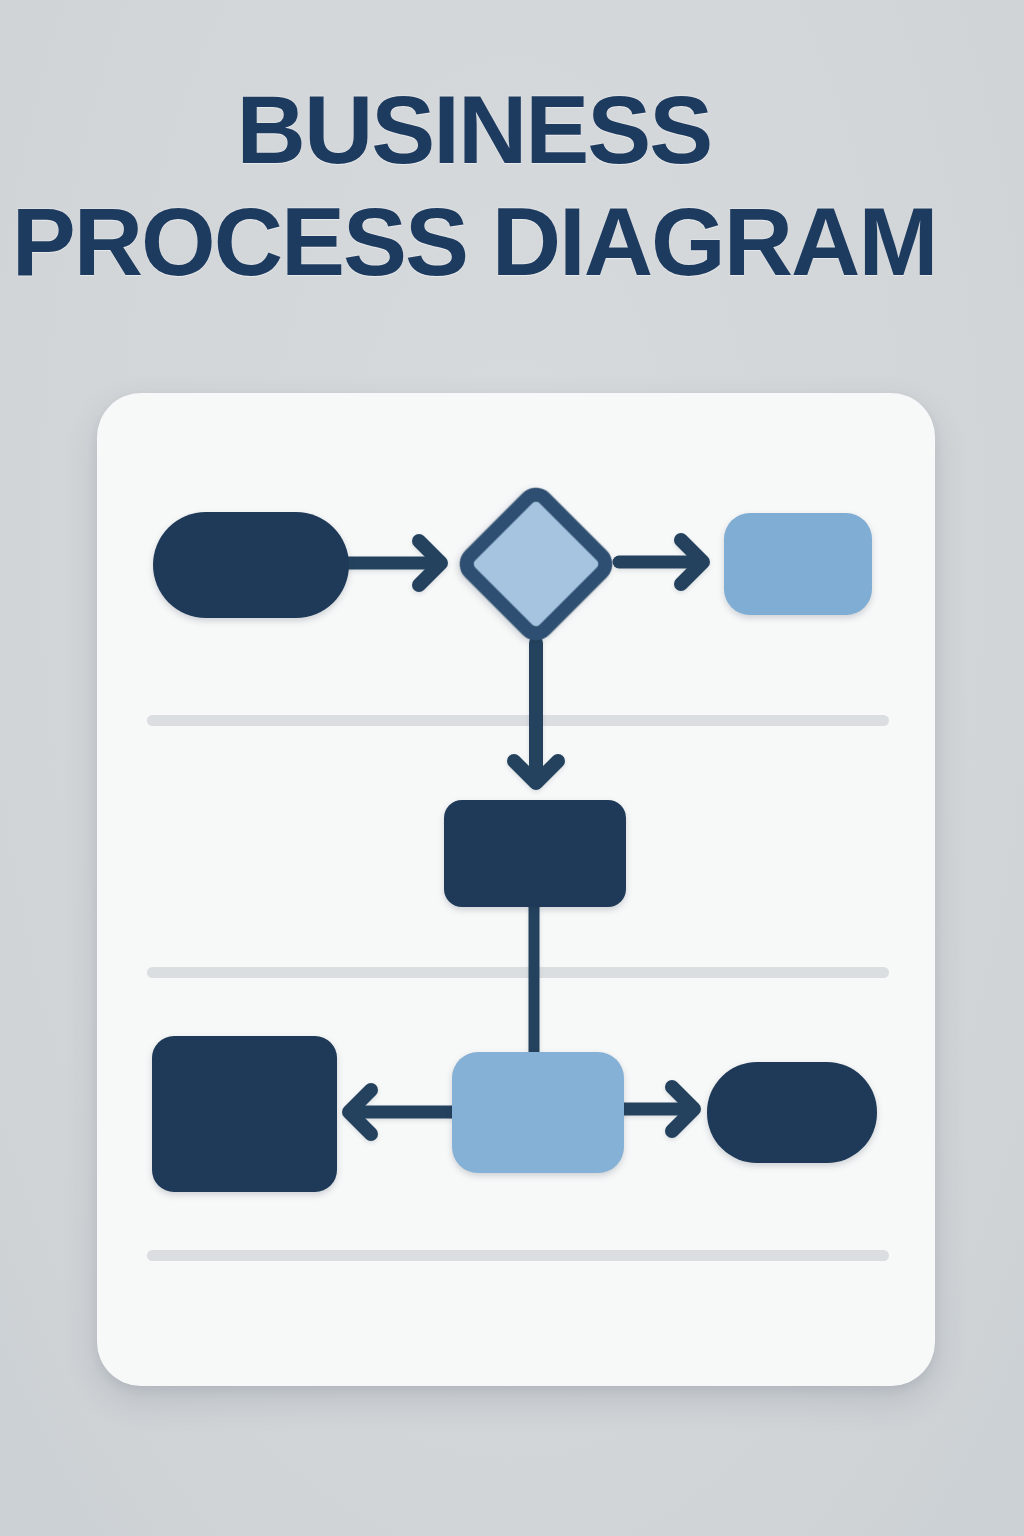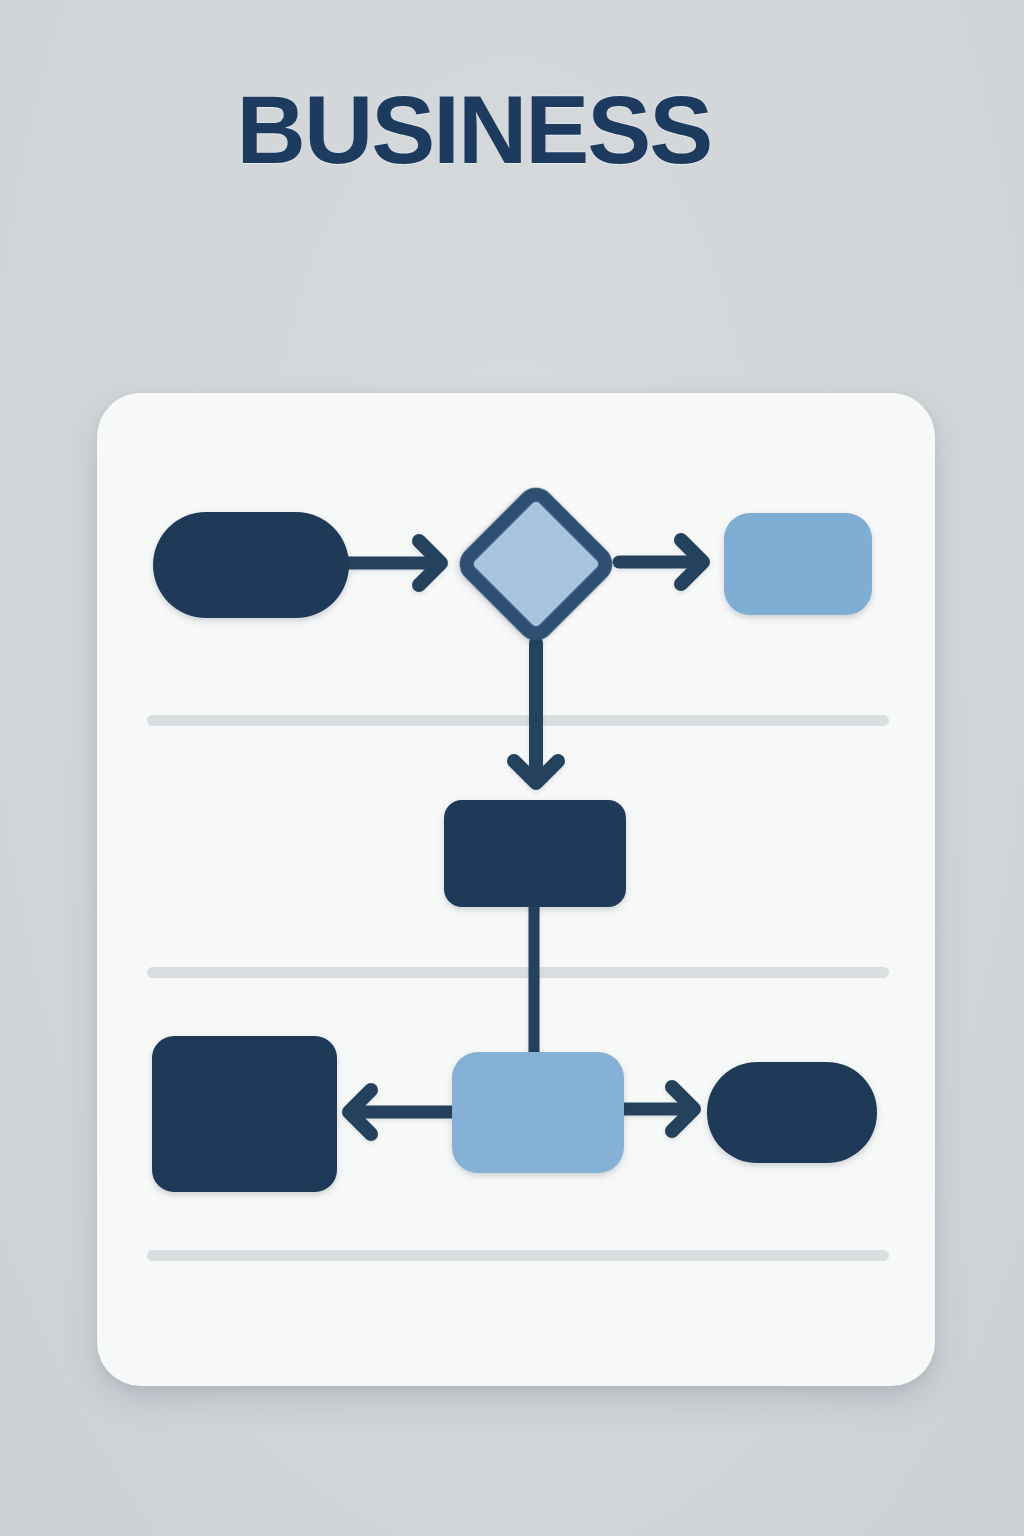--- a/index.html
+++ b/index.html
@@ -40,20 +40,21 @@
   }
   .diagram-card svg { display: block; border-radius: 44px; }
   .node { filter: drop-shadow(0 3px 3px rgba(20,40,60,0.18)); }
   .edge { filter: drop-shadow(0 2px 2px rgba(20,40,60,0.12)); }
 </style>
 </head>
 <body>
 
 <div class="title-block">
   <div class="title-line">BUSINESS</div>
+  <div class="title-line">PROCESS DIAGRAM</div>
 </div>
 
 <div class="diagram-card">
   <svg width="838" height="993" viewBox="0 0 838 993" xmlns="http://www.w3.org/2000/svg">
 
     <rect x="50" y="322" width="742" height="11" rx="5.5" fill="#dbdee1"></rect>
     <rect x="50" y="574" width="742" height="11" rx="5.5" fill="#dbdee1"></rect>
     <rect x="50" y="857" width="742" height="11" rx="5.5" fill="#dbdee1"></rect>
 
     <g class="edge" fill="none" stroke-linecap="round" stroke-linejoin="round" stroke="#24425e">

